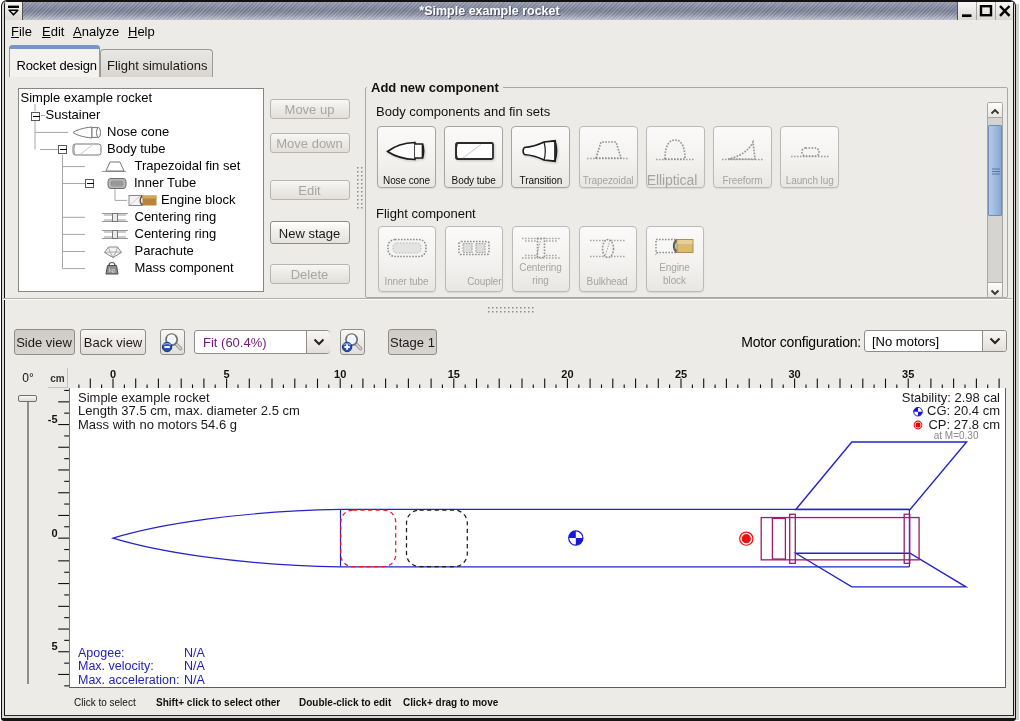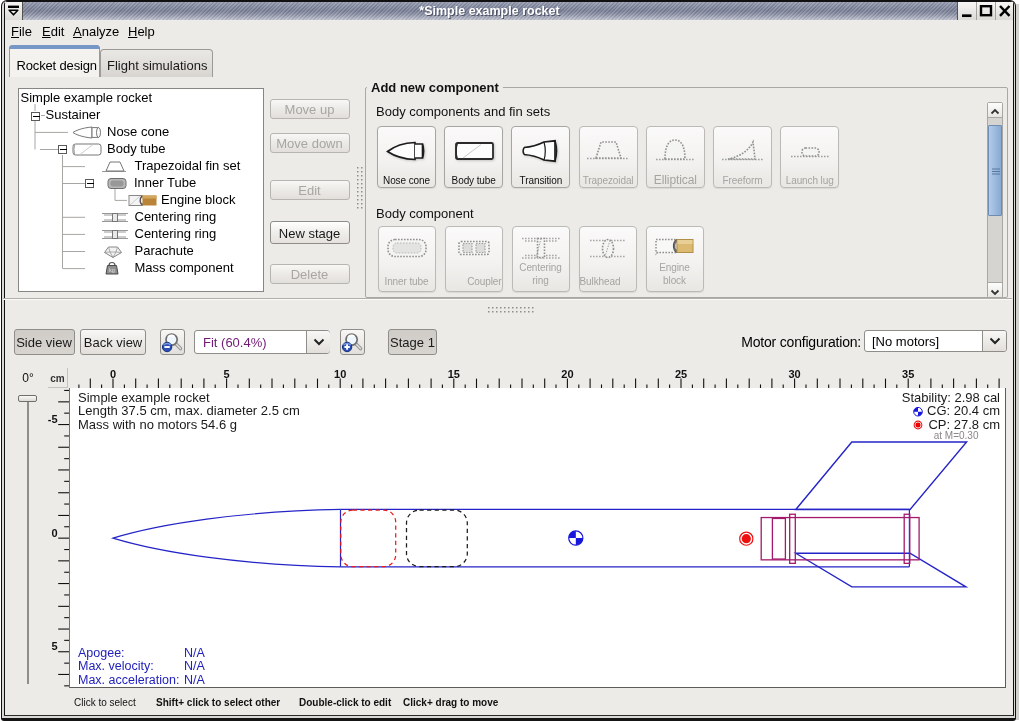--- a/index.html
+++ b/index.html
@@ -152,21 +152,21 @@
       <rect x="5" y="29" width="1.5" height="1.5"></rect>
       <rect x="5" y="33" width="1.5" height="1.5"></rect>
       <rect x="5" y="37" width="1.5" height="1.5"></rect>
       <rect x="5" y="41" width="1.5" height="1.5"></rect>
     </g>
 </svg>
 
 <div class="abs" style="left:365px;top:86.5px;width:643px;height:211px;border:1px solid #aaa8a4;border-radius:2px"></div>
 <div class="abs" style="left:367px;top:80px;background:#edebe8;padding:0 4px;font-size:13px;font-weight:bold;color:#111">Add new component</div>
 <div class="abs" style="left:376px;top:104px;font-size:13px;color:#111">Body components and fin sets</div>
-<div class="abs" style="left:376px;top:206px;font-size:13px;color:#111">Body component</div>
+<div class="abs" style="left:376px;top:206px;font-size:13px;color:#111">Flight component</div>
 <div style="position:absolute;left:377.0px;top:125.8px;width:59px;height:62px;border:1px solid #a7a5a1;border-radius:4px;background:linear-gradient(#fbfafa 0%,#f3f2f0 55%,#e9e7e4 100%);box-shadow:0 1px 1px rgba(0,0,0,0.08)">
     <div style="position:absolute;left:50%;top:9px;transform:translateX(-50%)"><svg width="46" height="30" viewBox="0 0 46 30" style="filter:drop-shadow(1px 1.5px 1px rgba(0,0,0,0.18))">
         <path d="M31 6.5 C 18 7 8 12 3.5 15.5 C 8 18.5 18 23 31 23.5 Z" fill="#fdfdfd" stroke="#1c1c1c" stroke-width="1.6"></path>
         <path d="M31 8 h7.5 v14 H31" fill="#fdfdfd" stroke="#1c1c1c" stroke-width="1.6"></path>
         <path d="M38.5 8 q2.4 7 0 14" fill="none" stroke="#1c1c1c" stroke-width="1.5"></path>
       </svg></div>
     <div style="position:absolute;left:0;right:0;top:47.5px;text-align:center;font-size:10px;line-height:13px;color:#111;letter-spacing:-0.1px">Nose cone</div>
   </div>
 <div style="position:absolute;left:444.2px;top:125.8px;width:59px;height:62px;border:1px solid #a7a5a1;border-radius:4px;background:linear-gradient(#fbfafa 0%,#f3f2f0 55%,#e9e7e4 100%);box-shadow:0 1px 1px rgba(0,0,0,0.08)">
     <div style="position:absolute;left:50%;top:9px;transform:translateX(-50%)"><svg width="46" height="30" viewBox="0 0 46 30" style="filter:drop-shadow(1px 1.5px 1px rgba(0,0,0,0.18))">
@@ -189,21 +189,21 @@
         <path d="M2 22.5 H44" stroke="#a0a0a0" stroke-width="1.6" stroke-dasharray="1.6,1.4"></path>
         <path d="M11 22 L16 6 L31 6 L36 22 Z" stroke="#909090" stroke-width="1.6" stroke-dasharray="1.6,1.4" fill="#f4f4f2"></path>
       </svg></div>
     <div style="position:absolute;left:0;right:0;top:47.5px;text-align:center;font-size:10px;line-height:13px;color:#a6a4a1;letter-spacing:-0.1px">Trapezoidal</div>
   </div>
 <div style="position:absolute;left:645.8px;top:125.8px;width:59px;height:62px;border:1px solid #bcbab6;border-radius:4px;background:linear-gradient(#fbfafa 0%,#f3f2f0 55%,#e9e7e4 100%);box-shadow:0 1px 1px rgba(0,0,0,0.08)">
     <div style="position:absolute;left:50%;top:9px;transform:translateX(-50%)"><svg width="46" height="30" viewBox="0 0 46 30">
         <path d="M4 23.5 H42" stroke="#a0a0a0" stroke-width="1.6" stroke-dasharray="1.6,1.4"></path>
         <path d="M13 23 C 13 8 18 4 23 4 C 28 4 33 8 33 23 Z" stroke="#909090" stroke-width="1.6" stroke-dasharray="1.6,1.4" fill="#f4f4f2"></path>
       </svg></div>
-    <div style="position:absolute;left:0;right:0;top:47.5px;text-align:center;font-size:12px;line-height:13px;color:#a6a4a1;letter-spacing:-0.1px">Elliptical</div>
+    <div style="position:absolute;left:0;right:0;top:47.5px;font-size:14px;line-height:13px;color:#a6a4a1;letter-spacing:-0.1px">Elliptical</div>
   </div>
 <div style="position:absolute;left:713.0px;top:125.8px;width:59px;height:62px;border:1px solid #bcbab6;border-radius:4px;background:linear-gradient(#fbfafa 0%,#f3f2f0 55%,#e9e7e4 100%);box-shadow:0 1px 1px rgba(0,0,0,0.08)">
     <div style="position:absolute;left:50%;top:9px;transform:translateX(-50%)"><svg width="46" height="30" viewBox="0 0 46 30">
         <path d="M2 23.5 H44" stroke="#a0a0a0" stroke-width="1.6" stroke-dasharray="1.6,1.4"></path>
         <path d="M8 23 C 18 21 28 16 33 6 L35 23 Z" stroke="#909090" stroke-width="1.6" stroke-dasharray="1.6,1.4" fill="#f4f4f2"></path>
       </svg></div>
     <div style="position:absolute;left:0;right:0;top:47.5px;text-align:center;font-size:10px;line-height:13px;color:#a6a4a1;letter-spacing:-0.1px">Freeform</div>
   </div>
 <div style="position:absolute;left:780.2px;top:125.8px;width:59px;height:62px;border:1px solid #bcbab6;border-radius:4px;background:linear-gradient(#fbfafa 0%,#f3f2f0 55%,#e9e7e4 100%);box-shadow:0 1px 1px rgba(0,0,0,0.08)">
     <div style="position:absolute;left:50%;top:9px;transform:translateX(-50%)"><svg width="46" height="30" viewBox="0 0 46 30">
@@ -234,21 +234,21 @@
         <path d="M23 5.5 L18 25" stroke="#a0a0a0" stroke-width="1" stroke-dasharray="1.4,1.3"></path>
       </svg></div>
     <div style="position:absolute;left:0;right:0;top:34px;text-align:center;font-size:10px;line-height:13px;color:#a6a4a1;letter-spacing:-0.1px">Centering<br>ring</div>
   </div>
 <div style="position:absolute;left:578.5px;top:226px;width:58px;height:66px;border:1px solid #bcbab6;border-radius:4px;background:linear-gradient(#fbfafa 0%,#f3f2f0 55%,#e9e7e4 100%);box-shadow:0 1px 1px rgba(0,0,0,0.08)">
     <div style="position:absolute;left:50%;top:6px;transform:translateX(-50%)"><svg width="46" height="30" viewBox="0 0 46 30">
         <path d="M5 7.5 H41 M5 23.5 H41" stroke="#a8a8a8" stroke-width="1.3" stroke-dasharray="1.6,1.4"></path>
         <ellipse cx="23" cy="15.5" rx="5.5" ry="9" stroke="#909090" stroke-width="1.6" stroke-dasharray="1.6,1.4" fill="#f4f4f2"></ellipse>
         <path d="M25 7.5 L20 23.5" stroke="#a0a0a0" stroke-width="1" stroke-dasharray="1.4,1.3"></path>
       </svg></div>
-    <div style="position:absolute;left:0;right:8px;top:48px;text-align:left;font-size:10px;line-height:13px;color:#a6a4a1;letter-spacing:-0.1px">Bulkhead</div>
+    <div style="position:absolute;left:0;right:8px;top:48px;text-align:right;font-size:10px;line-height:13px;color:#a6a4a1;letter-spacing:-0.1px">Bulkhead</div>
   </div>
 <div style="position:absolute;left:645.5px;top:226px;width:58px;height:66px;border:1px solid #bcbab6;border-radius:4px;background:linear-gradient(#fbfafa 0%,#f3f2f0 55%,#e9e7e4 100%);box-shadow:0 1px 1px rgba(0,0,0,0.08)">
     <div style="position:absolute;left:50%;top:6px;transform:translateX(-50%)"><svg width="46" height="30" viewBox="0 0 46 30">
         <path d="M3 22 L19 8" stroke="#c4c4c4" stroke-width="1.2"></path>
         <rect x="4" y="6.5" width="20" height="13" stroke="#909090" stroke-width="1.5" stroke-dasharray="1.6,1.4" fill="#f8f8f6"></rect>
         <ellipse cx="25" cy="13" rx="3.6" ry="6.5" fill="#6e6e6e" stroke="#4a4a4a" stroke-width="1"></ellipse>
         <ellipse cx="25" cy="13" rx="1.8" ry="3.6" fill="#ddd"></ellipse>
         <rect x="25" y="6.5" width="16" height="13" fill="#dcba72" stroke="#b09048" stroke-width="1"></rect>
         <rect x="25.5" y="7" width="15" height="4" fill="#e8cf96"></rect>
       </svg></div>

